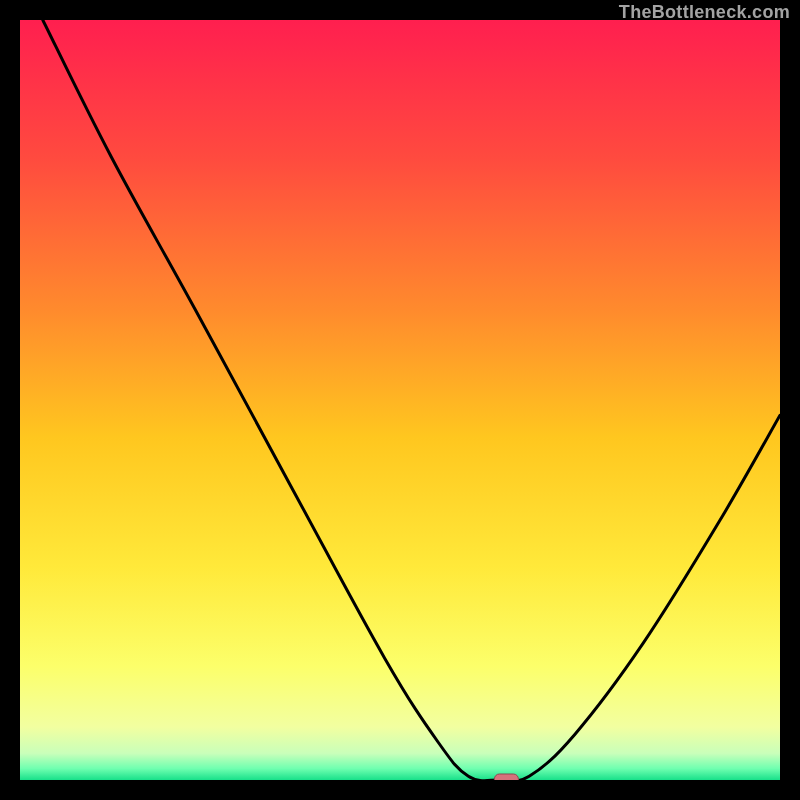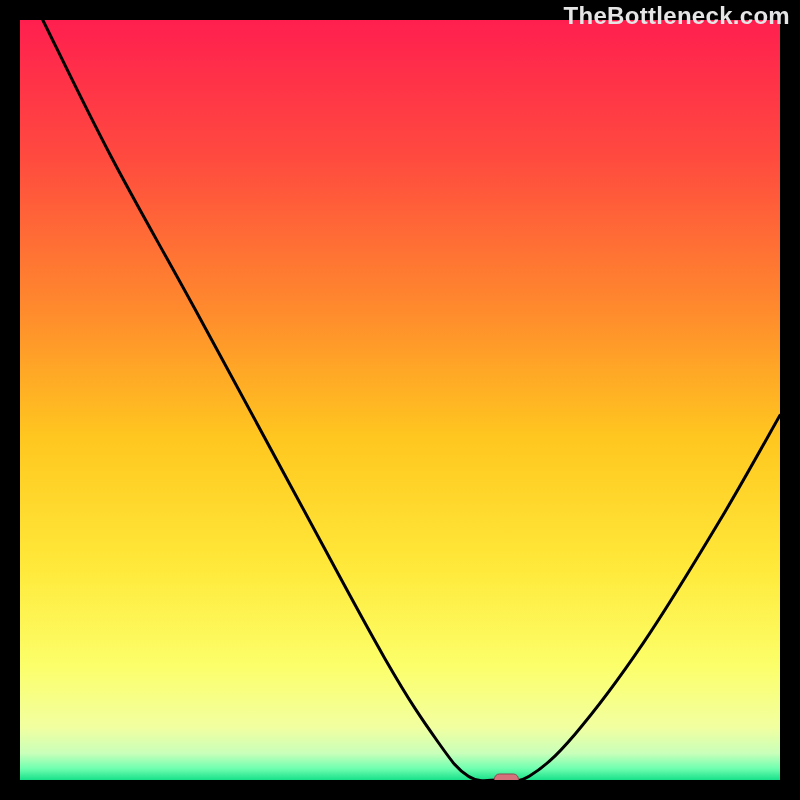--- a/index.html
+++ b/index.html
@@ -26,22 +26,22 @@
     width: 760px;
     height: 760px;
   }
   .plot svg {
     display: block;
   }
   .watermark {
     position: absolute;
     top: 2px;
     right: 10px;
-    color: #e5e5e5;
-    font-size: 24px;
+    color: #a3a3a3;
+    font-size: 18px;
     font-weight: 600;
     letter-spacing: 0.3px;
     user-select: none;
   }
 </style>
 </head>
 <body>
 
 <div class="frame">
   <div class="plot">

